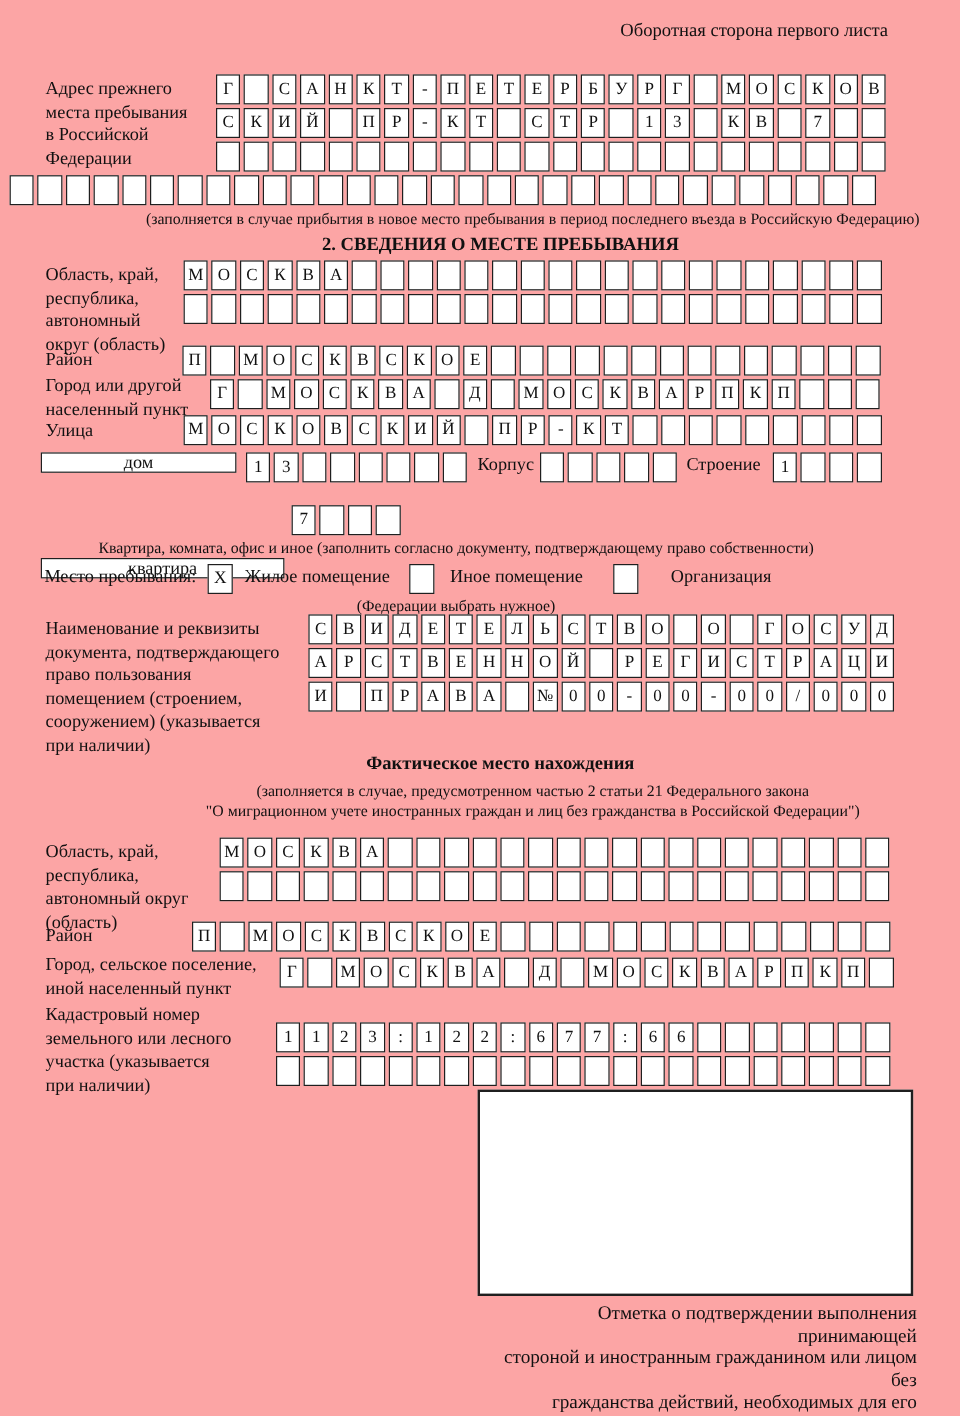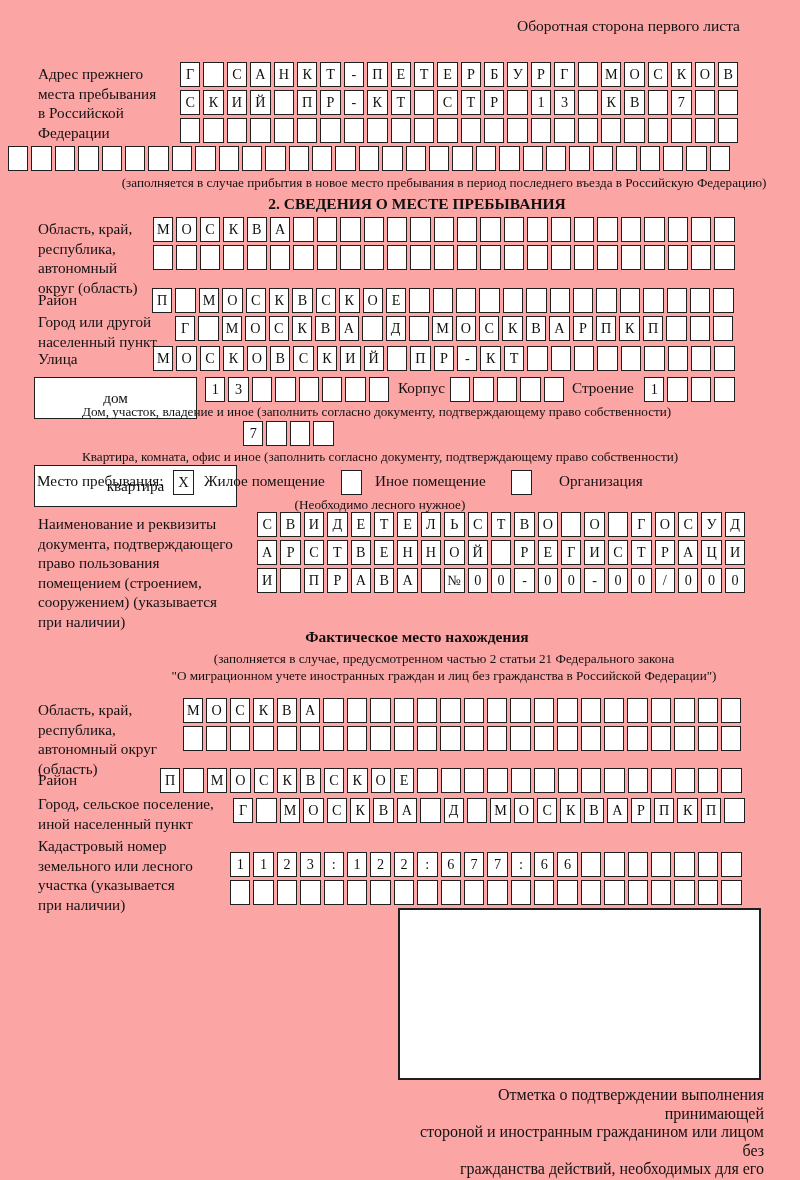--- a/index.html
+++ b/index.html
@@ -6,21 +6,21 @@
   .page{position:relative;width:800px;height:1180px;background:#fca5a5;color:#111;
         font-family:"Liberation Serif","DejaVu Serif",serif;overflow:hidden;}
   .hdr{position:absolute;top:17px;left:0;width:740px;text-align:right;font-size:15.5px;}
   .lbl{position:absolute;font-size:15.2px;line-height:19.5px;white-space:pre-line;}
   .title{position:absolute;left:0;width:800px;text-align:center;font-weight:bold;font-size:15.5px;padding-left:17px;}
   .note{position:absolute;font-size:13.2px;padding-left:44px;}
   .note.center{left:0;width:800px;text-align:center;}
   .cellrow{position:absolute;display:flex;gap:3px;}
   .cell{flex:0 0 20.4px;width:20.4px;height:25px;box-sizing:border-box;border:1.7px solid #1f1f1f;
         display:flex;align-items:center;justify-content:center;font-size:14.2px;background:#fff;}
-  .widebox{position:absolute;height:42px;box-sizing:border-box;border:1.7px solid #1f1f1f;
+  .widebox{position:absolute;height:17px;box-sizing:border-box;border:1.7px solid #1f1f1f;
            display:flex;align-items:center;justify-content:center;font-size:15.2px;background:#fff;}
   .chk{position:absolute;width:21px;height:25px;box-sizing:border-box;border:1.7px solid #1f1f1f;
        display:flex;align-items:center;justify-content:center;font-size:14.5px;background:#fff;}
   .inl{position:absolute;font-size:15.2px;white-space:nowrap;}
   .stamp{position:absolute;left:398px;top:908px;width:363px;height:172px;box-sizing:border-box;
          border:2px solid #1f1f1f;background:#fff;}
   .stamp-cap{position:absolute;left:396px;top:1086px;width:368px;text-align:right;
              font-size:16px;line-height:18.5px;white-space:pre-line;}
 </style>
 </head>
@@ -314,39 +314,38 @@
       <span class="cell"></span>
       <span class="cell"></span>
     </div>
   <div class="inl" style="left:572px;top:379px;">Строение</div>
   <div class="cellrow" style="left:644px;top:377px;">
       <span class="cell">1</span>
       <span class="cell"></span>
       <span class="cell"></span>
       <span class="cell"></span>
     </div>
-  <div class="note" style="left:38px;top:404px;">Дом, участок, владение и иное (заполнить согласно документу, подтверждающему право собственности)</div>
 
   <div class="widebox" style="left:34px;top:421px;width:203px;margin-top:44px;">квартира</div>
   <div class="cellrow" style="left:243px;top:421px;">
       <span class="cell">7</span>
       <span class="cell"></span>
       <span class="cell"></span>
       <span class="cell"></span>
     </div>
   <div class="note" style="left:38px;top:449px;">Квартира, комната, офис и иное (заполнить согласно документу, подтверждающему право собственности)</div>
 
   <div class="inl" style="left:37px;top:472px;">Место пребывания:</div>
   <div class="chk" style="left:173px;top:470px;">X</div>
   <div class="inl" style="left:204px;top:472px;">Жилое помещение</div>
   <div class="chk" style="left:341px;top:470px;"></div>
   <div class="inl" style="left:375px;top:472px;">Иное помещение</div>
   <div class="chk" style="left:511px;top:470px;"></div>
   <div class="inl" style="left:559px;top:472px;">Организация</div>
-  <div class="note" style="left:136px;top:497px;width:400px;text-align:center;">(Необходимо лесного нужное)</div>
+  <div class="note" style="left:136px;top:497px;width:400px;text-align:center;">(Федерации выбрать нужное)</div>
 
   <div class="lbl" style="left:38px;top:514px;">Наименование и реквизиты
 документа, подтверждающего
 право пользования
 помещением (строением,
 сооружением) (указывается
 при наличии)</div>
   <div class="cellrow" style="left:257px;top:512px;">
       <span class="cell">С</span>
       <span class="cell">В</span>

